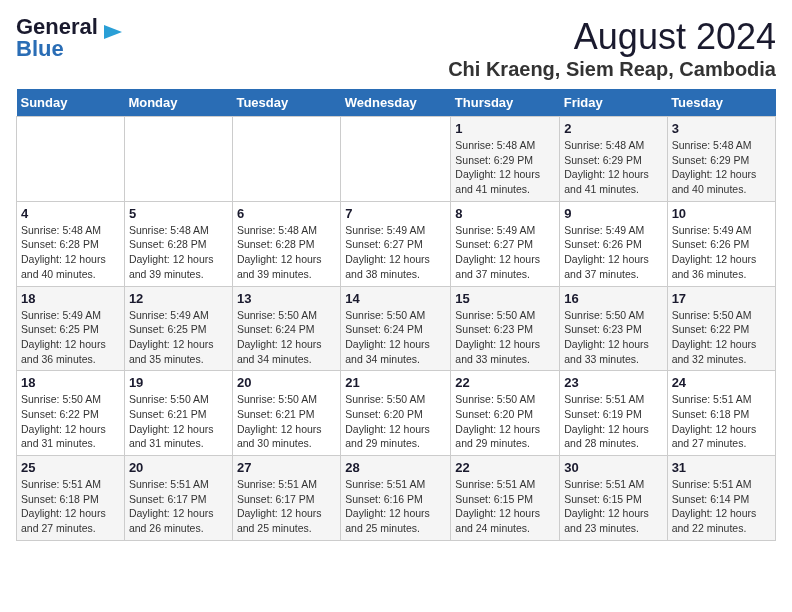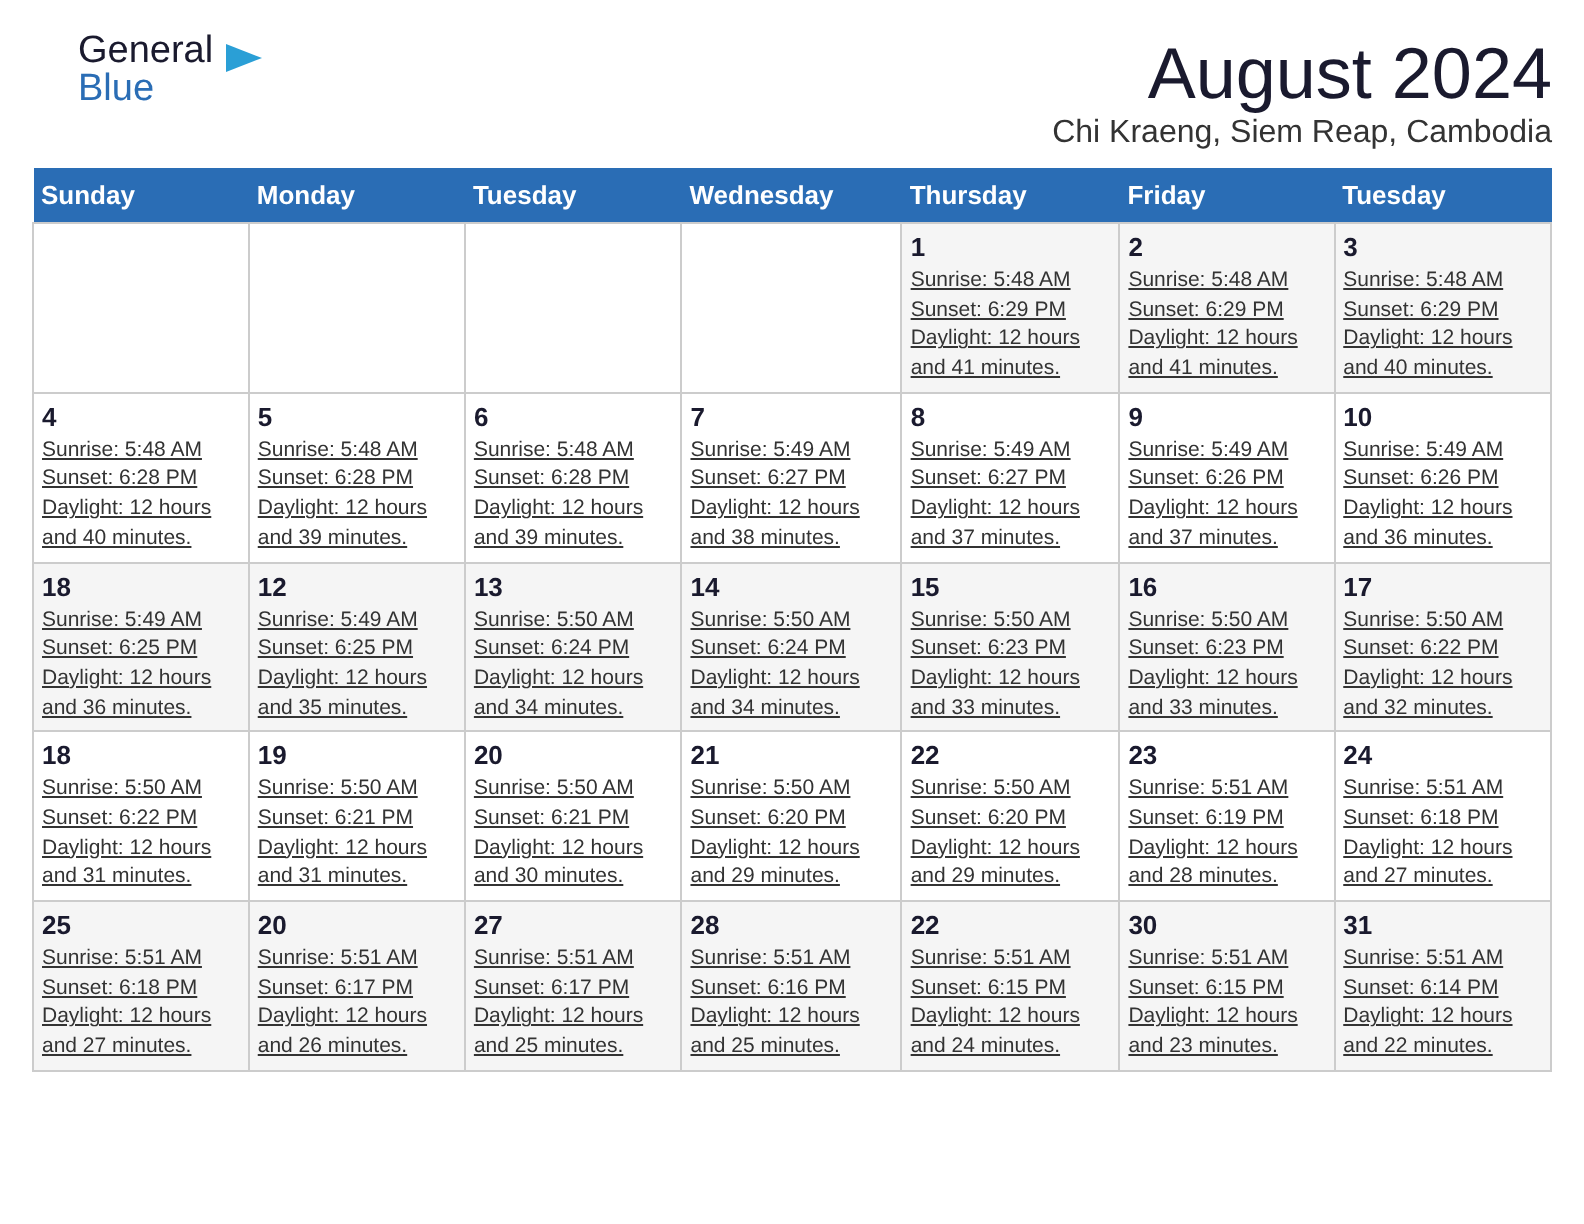--- a/index.html
+++ b/index.html
@@ -15,38 +15,37 @@
       justify-content: space-between;
       align-items: flex-start;
       margin-bottom: 8px;
     }
     .logo {
       display: flex;
       flex-direction: column;
       align-items: flex-start;
     }
     .logo-text {
-      font-size: 19px;
-      font-weight: normal;
+      font-size: 22px;
+      font-weight: bold;
       color: #1a1a2e;
       line-height: 1;
-      margin-left: 23px;
     }
     .logo-text span.blue { color: #2a6db5; }
     .title-block {
       text-align: right;
     }
     .title-block h1 {
       font-size: 36px;
       font-weight: normal;
       color: #1a1a2e;
     }
     .title-block h2 {
-      font-size: 16px;
-      font-weight: normal;
+      font-size: 20px;
+      font-weight: bold;
       color: #333;
     }
     table {
       width: 100%;
       border-collapse: collapse;
       font-size: 11px;
       padding-left: 48px;
     }
     thead tr th {
       background-color: #2a6db5;
@@ -71,21 +70,20 @@
       font-size: 13px;
       font-weight: bold;
       color: #1a1a2e;
       display: block;
       margin-bottom: 2px;
     }
     .day-info {
       color: #333;
       font-size: 10.5px;
       line-height: 1.4;
-      text-decoration: underline;
     }
     .empty { background: #fff !important; }
   </style>
 </head>
 <body>
 
 <div class="header">
   <div class="logo">
     <div style="display:flex;align-items:center;gap:0;">
       <span class="logo-text">

